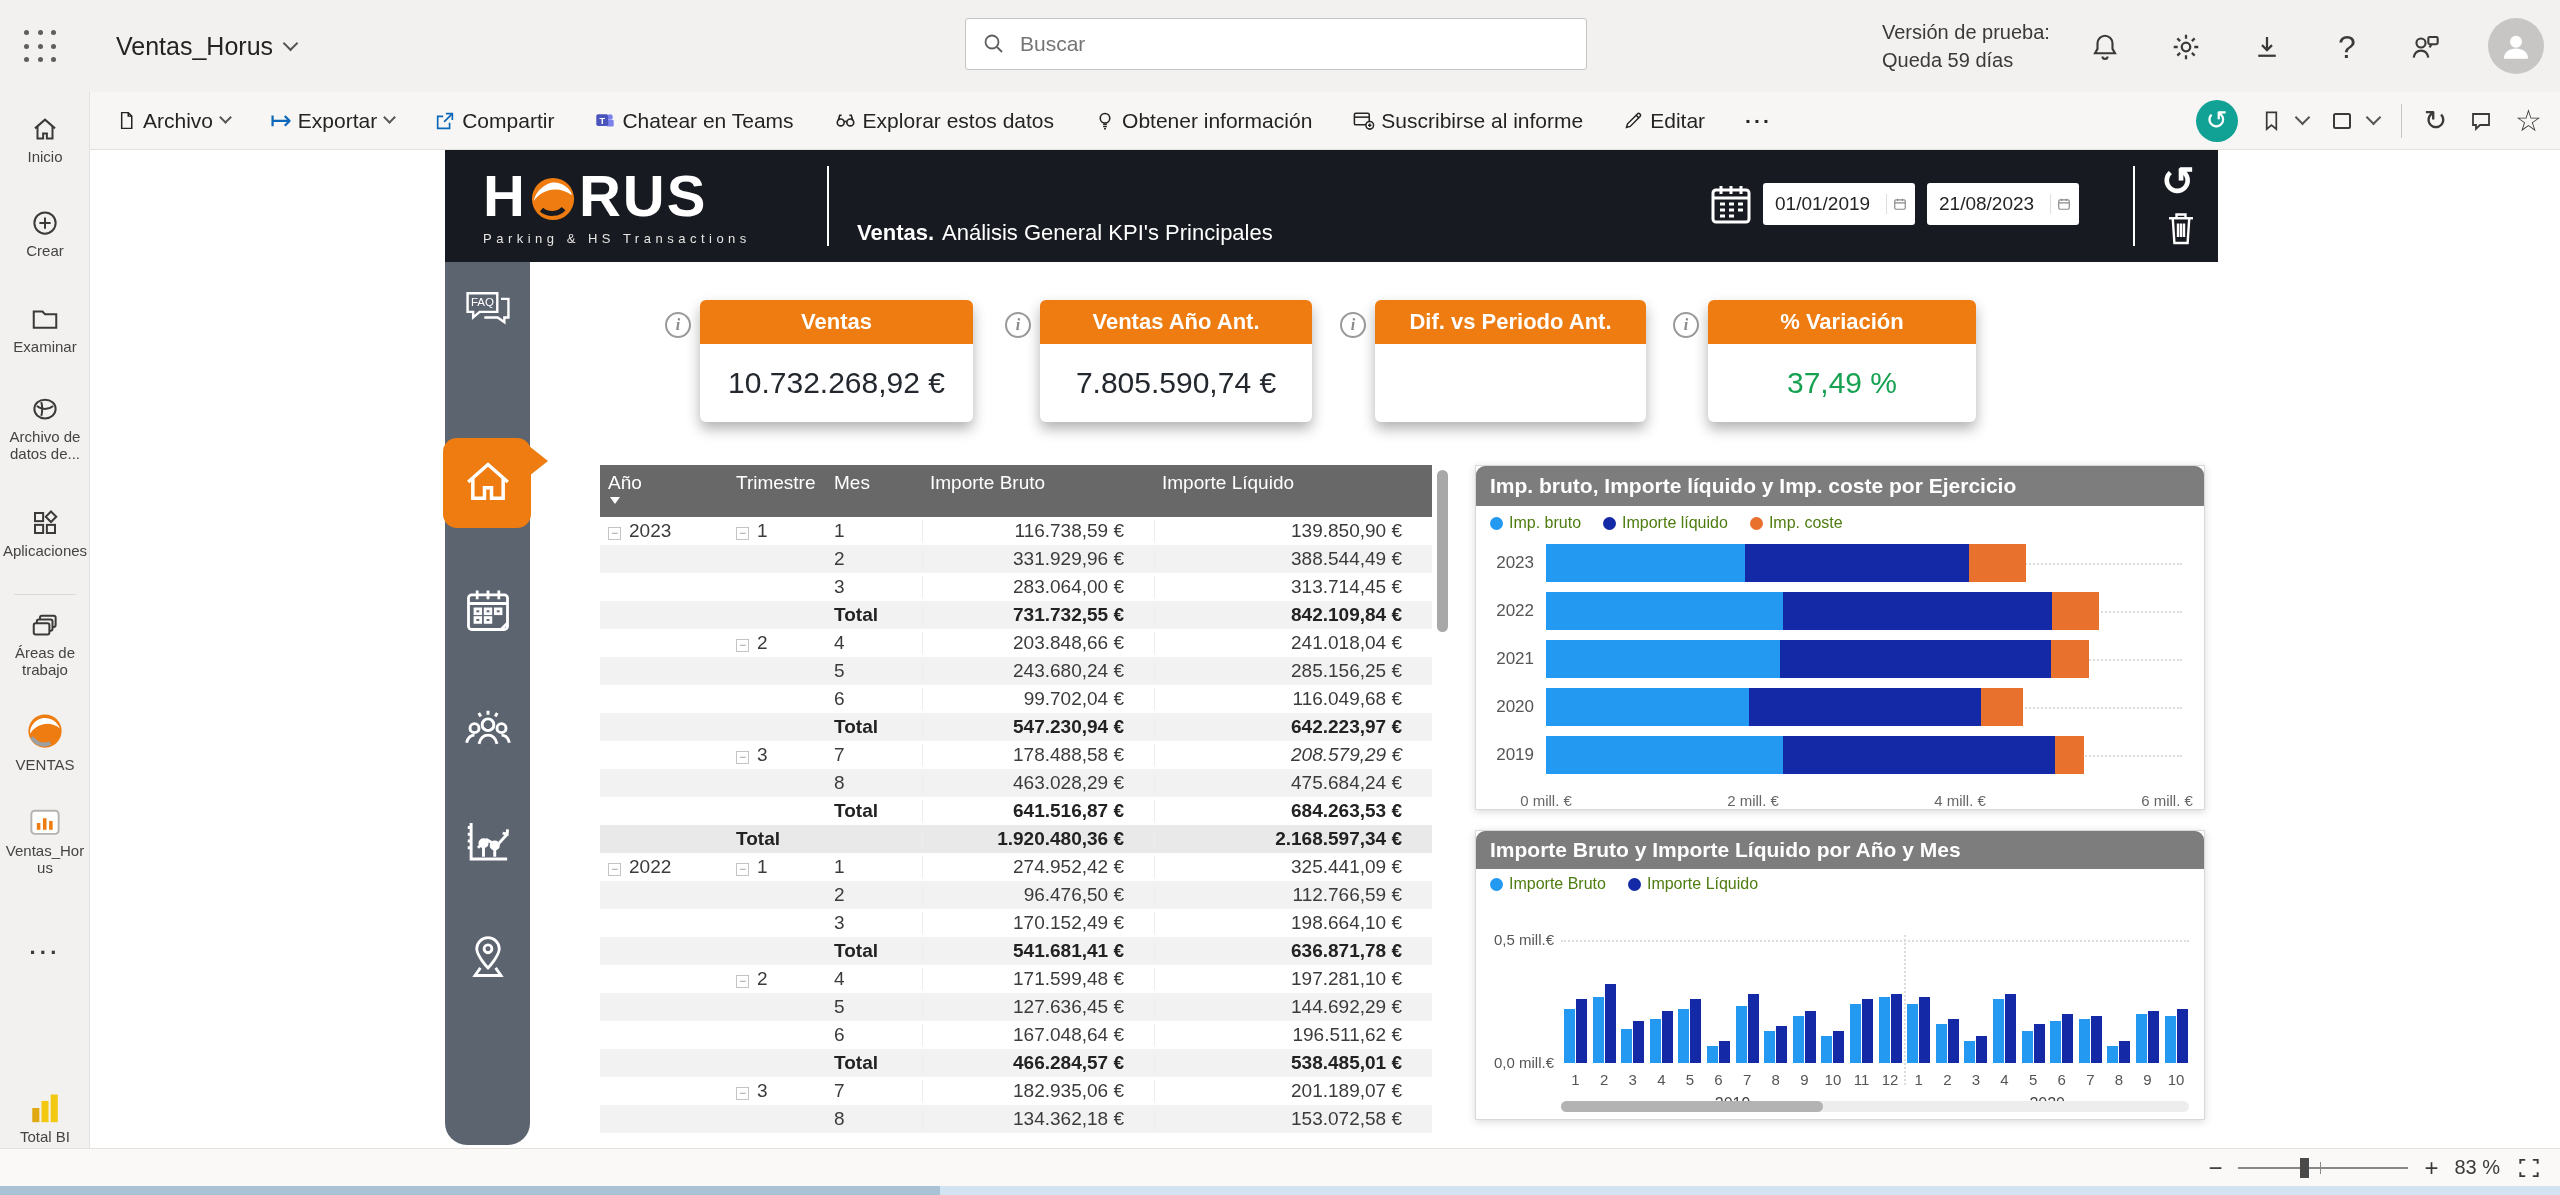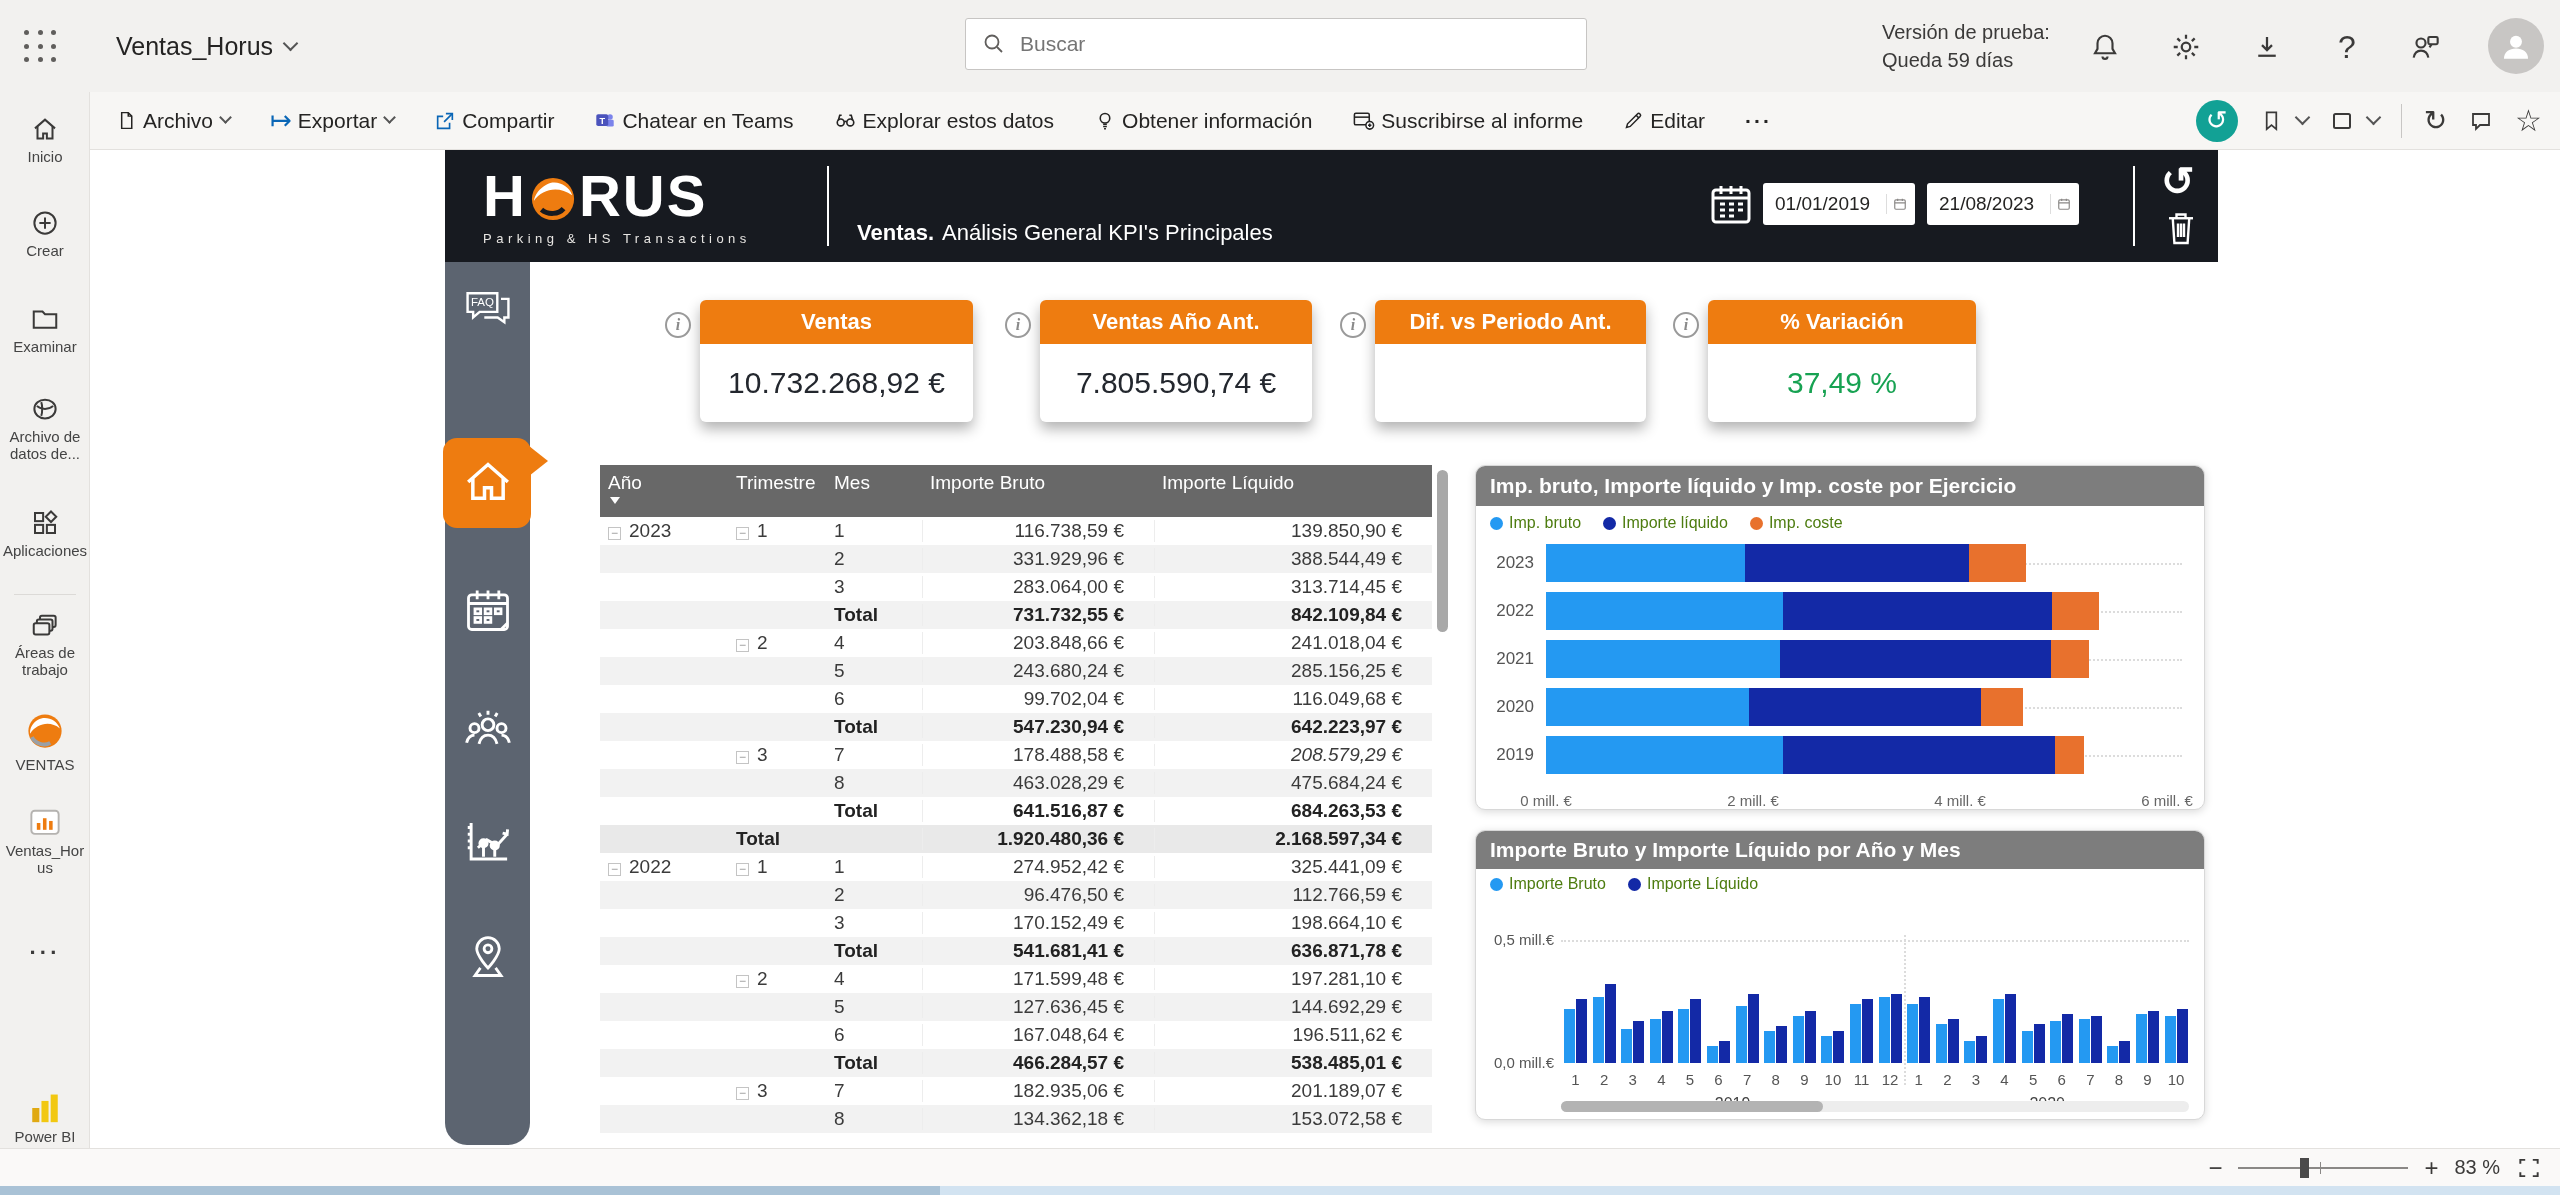--- a/index.html
+++ b/index.html
@@ -96,21 +96,21 @@
   .td{box-sizing:border-box;padding-left:8px;white-space:nowrap;overflow:hidden;color:#3b3b3b;}
   .td.num{text-align:right;padding-right:30px;border-left:1px solid #ededed;}
   .tr.bold .td{font-weight:bold;color:#222;}
   .exp{display:inline-block;width:13px;height:13px;border:1px solid #c4c4c4;color:#9a9a9a;font-size:12px;
        line-height:11px;text-align:center;margin-right:8px;background:#fff;box-sizing:border-box;}
   .vscroll{position:absolute;left:1437px;top:470px;width:11px;height:162px;background:#a8a8a8;
            border-radius:6px;cursor:pointer;}
 
   
   .chart{position:absolute;left:1475px;width:730px;background:#fff;border:1px solid #d8d8d8;
-         border-radius:10px;box-shadow:0 2px 8px rgba(0,0,0,.15);box-sizing:border-box;}
+         border-radius:0;box-shadow:0 2px 8px rgba(0,0,0,.15);box-sizing:border-box;}
   .chart-title{height:40px;background:#7d7d7d;border-radius:9px 9px 0 0;color:#fff;font-weight:bold;
                font-size:21px;display:flex;align-items:center;padding-left:14px;}
   .legend{position:absolute;left:14px;display:flex;gap:22px;align-items:center;font-size:16px;color:#4d7c0f;}
   .legend .li{display:flex;align-items:center;gap:6px;}
   .dot{width:13px;height:13px;border-radius:50%;}
   .cat-label{position:absolute;font-size:17px;color:#555;text-align:right;width:50px;}
   .seg{position:absolute;height:38px;cursor:pointer;}
   .dotline{position:absolute;border-top:2px dotted #dcdcdc;}
   .tick{position:absolute;font-size:15px;color:#666;transform:translateX(-50%);white-space:nowrap;}
   .bar-v{position:absolute;cursor:pointer;}
@@ -378,21 +378,21 @@
     </div>
     <div class="sb-item" style="top:848px;">
       <div class="sb-dots">···</div>
     </div>
     <div class="sb-item" style="top:1000px;">
       <svg width="34" height="32" viewBox="0 0 24 22">
         <rect x="3" y="11" width="5" height="10" fill="#E0A912"></rect>
         <rect x="9.5" y="6" width="5" height="15" fill="#F2C811"></rect>
         <rect x="16" y="1.5" width="5" height="19.5" fill="#F2C811"></rect>
         </svg>
-      <div class="lbl">Power BI</div>
+      <div class="lbl">Total BI</div>
     </div>
   </div>
 
   <div class="banner">
     <div class="logo">
       <div class="logo-line">
         <span>H</span>
         <span class="ic" style="margin:6px 3px 0 3px;">
           <svg width="46" height="46" viewBox="0 0 24 24">
             <circle cx="12" cy="12" r="11" fill="#EE7C10"></circle>

